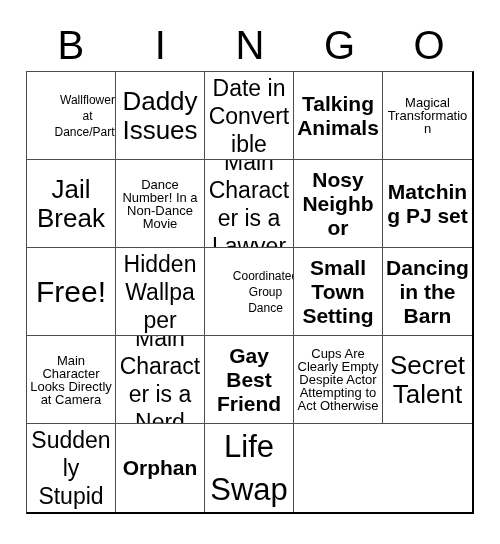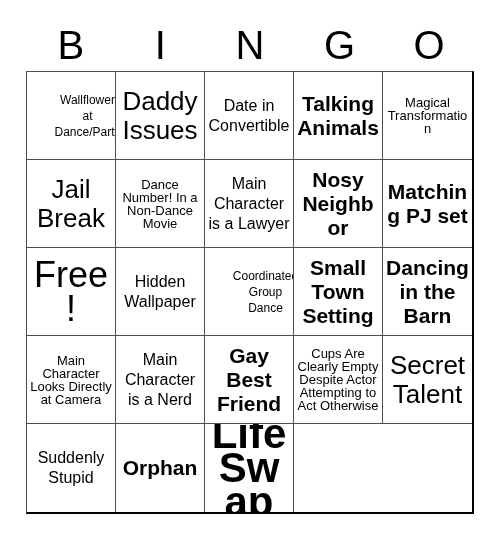--- a/index.html
+++ b/index.html
@@ -78,28 +78,28 @@
     display: block;
     width: 100%;
     text-align: center;
     color: #000000;
     font-weight: 400;
     word-wrap: break-word;
     hyphens: none;
   }
 
   
-  .t-xxl .cell-text { font-size: 42px; line-height: 34px; font-weight: bold; }
+  .t-xxl .cell-text { font-size: 31px; line-height: 43px; }
   .t-xl  .cell-text { font-size: 26px; line-height: 29px; }
   .t-lg  .cell-text { font-size: 21px; line-height: 24px; font-weight: bold; }
-  .t-md  .cell-text { font-size: 16px; line-height: 20px; }
+  .t-md  .cell-text { font-size: 23px; line-height: 28px; }
   .t-sm  .cell-text { font-size: 12px; line-height: 16px; margin-left: 33px; }
   .t-xs  .cell-text { font-size: 13px; line-height: 13px; }
 
-  .free-cell .cell-text { font-size: 36px; line-height: 34px; }
+  .free-cell .cell-text { font-size: 30px; line-height: 34px; }
 </style>
 </head>
 <body>
 
 <div id="card">
 
   <div id="header-row">
     <div class="header-letter">B</div>
     <div class="header-letter">I</div>
     <div class="header-letter">N</div>

